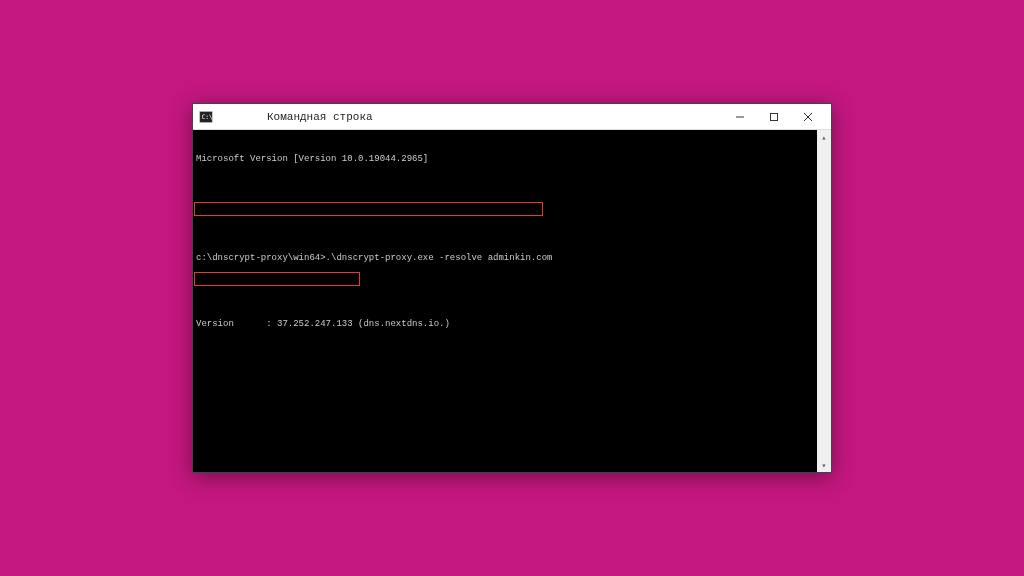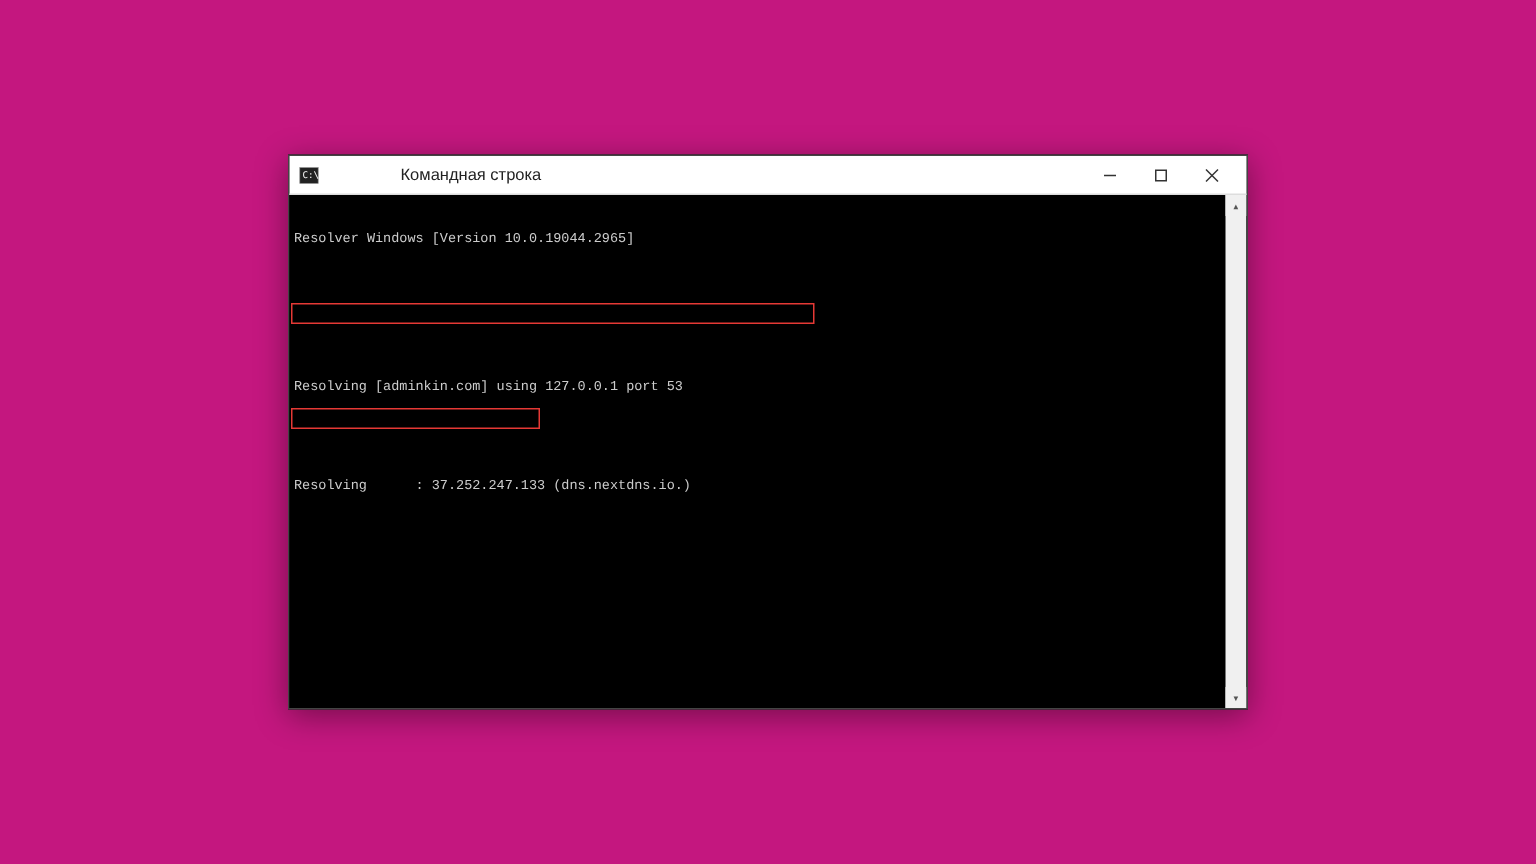--- a/index.html
+++ b/index.html
@@ -33,21 +33,21 @@
     .titlebar-icon {
       width: 14px;
       height: 14px;
       display: flex;
       align-items: center;
       justify-content: center;
       margin-right: 6px;
     }
     .titlebar-icon svg { width: 14px; height: 14px; }
     .titlebar-title {
-      font-family: Liberation Sans, sans-serif;
+      font-family: Liberation Mono, monospace;
       font-size: 11px;
       color: #222;
       flex: 1;
       padding-left: 48px;
     }
     .titlebar-buttons { display: flex; }
     .tbtn {
       width: 34px;
       height: 24px;
       display: flex;
@@ -129,26 +129,26 @@
       <div class="tbtn">
         <svg viewBox="0 0 10 10">
             <line x1="1" y1="1" x2="9" y2="9" stroke="#333" stroke-width="1"></line>
             <line x1="9" y1="1" x2="1" y2="9" stroke="#333" stroke-width="1"></line>
           </svg>
       </div>
     </div>
   </div>
   <div class="terminal-body">
     <div class="terminal-content">
-      <div class="term-line">Resolver Windows [Version 10.0.19044.2965]</div>
+      <div class="term-line">Microsoft Version [Version 10.0.19044.2965]</div>
       <div class="term-line"></div>
       <div class="term-line"></div>
-      <div class="term-line">Resolving [adminkin.com] using 127.0.0.1 port 53</div>
+      <div class="term-line">c:\dnscrypt-proxy\win64&gt;.\dnscrypt-proxy.exe -resolve adminkin.com</div>
       <div class="term-line"></div>
-      <div class="term-line">Resolving      : 37.252.247.133 (dns.nextdns.io.)</div>
+      <div class="term-line">Version      : 37.252.247.133 (dns.nextdns.io.)</div>
       <div class="term-line"></div>
       
       
       
       
       
       
       
       
       

